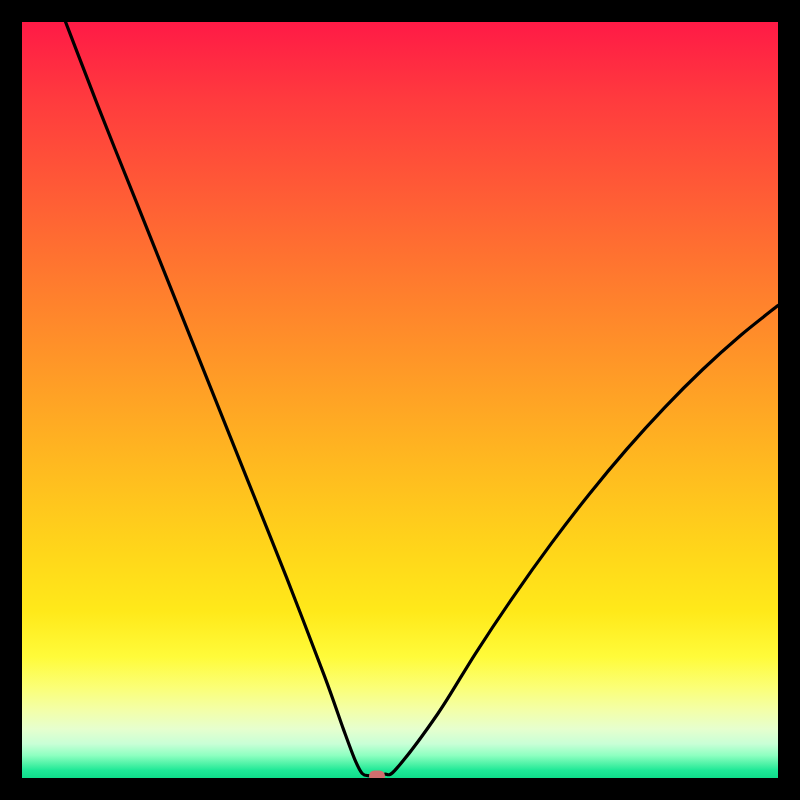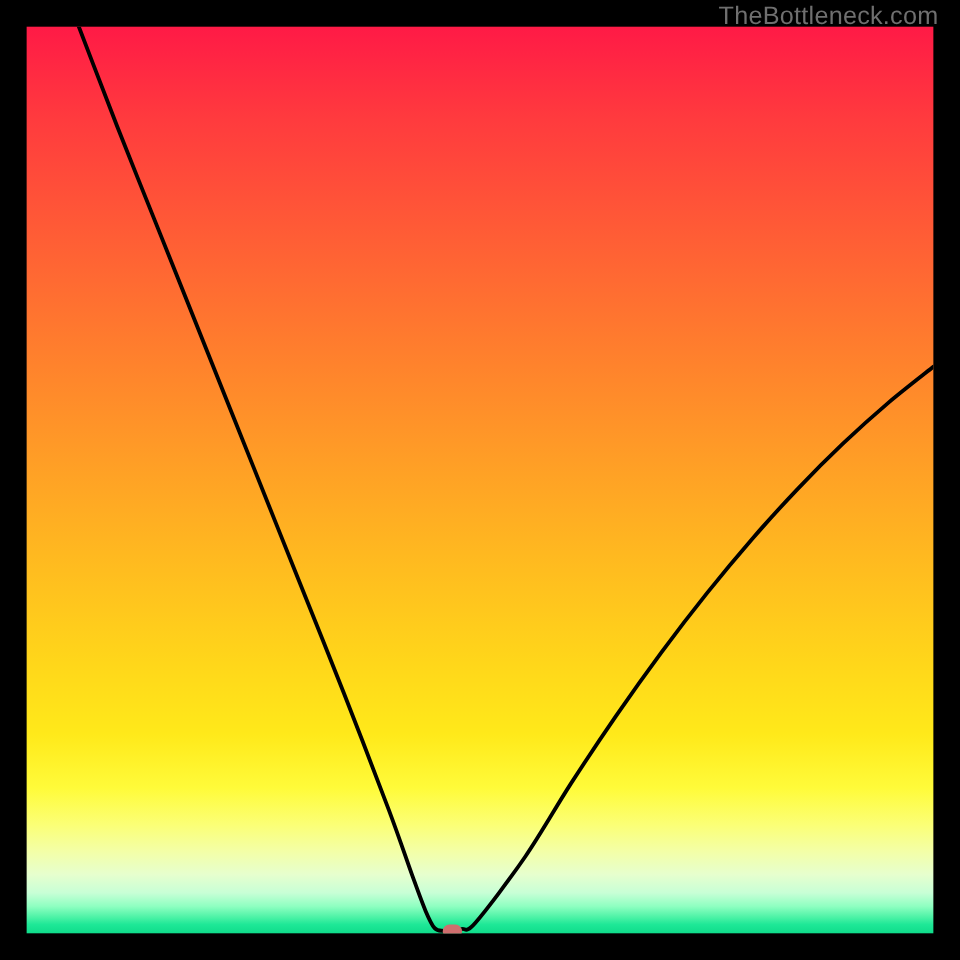--- a/index.html
+++ b/index.html
@@ -69,21 +69,20 @@
     height: 11px;
     border-radius: 6px;
     background: #cf6e6e;
     transform: translate(-50%, -50%);
   }
 </style>
 </head>
 <body>
 
 <div class="frame">
-  <div class="watermark">TheBottleneck.com</div>
   <div class="plot-area">
     <div class="gradient"></div>
     <svg class="curve" viewBox="0 0 756 756" preserveAspectRatio="none">
       <path id="curve-path" d="M 0 -113.39999999999998 C 6.048000000000001 -97.67519999999998, 25.704 -46.569599999999994, 37.800000000000004 -15.120000000000005 C 49.89600000000001 16.32959999999999, 63.504000000000005 52.315199999999976, 75.60000000000001 83.15999999999997 C 87.69600000000001 114.00479999999996, 101.30399999999999 147.41999999999996, 113.39999999999999 177.65999999999997 C 125.496 207.89999999999998, 139.104 241.91999999999996, 151.20000000000002 272.15999999999997 C 163.29600000000002 302.4, 176.904 336.41999999999996, 189 366.65999999999997 C 201.096 396.9, 214.70399999999998 430.91999999999996, 226.79999999999998 461.15999999999997 C 238.896 491.4, 252.50399999999996 524.8152, 264.59999999999997 555.66 C 276.69599999999997 586.5047999999999, 293.32800000000003 629.748, 302.40000000000003 653.94 C 311.47200000000004 678.1320000000001, 316.46160000000003 693.5544, 321.3 706.86 C 326.1384 720.1656, 329.616 729.96336, 332.64 737.1 C 335.664 744.2366400000001, 337.7808 748.8028800000001, 340.2 751.464 C 342.6192 754.12512, 345.3408 753.36912, 347.76 753.732 C 350.1792 754.09488, 352.9008 753.9739199999999, 355.32 753.732 C 357.7392 753.49008, 359.856 753.30864, 362.88 752.22 C 365.904 751.1313600000001, 365.7528 756.6048, 374.21999999999997 746.928 C 382.68719999999996 737.2512, 403.0992 710.24688, 415.8 691.74 C 428.5008 673.23312, 441.50399999999996 650.0088, 453.59999999999997 631.26 C 465.69599999999997 612.5112, 479.30400000000003 592.0992, 491.40000000000003 574.56 C 503.49600000000004 557.0207999999999, 517.1039999999999 537.9696, 529.1999999999999 521.64 C 541.2959999999999 505.3104, 554.904 487.62, 567 472.5 C 579.096 457.38, 592.7040000000001 441.05039999999997, 604.8000000000001 427.14 C 616.8960000000001 413.2296, 630.504 398.2608, 642.6 385.56 C 654.696 372.8592, 668.304 359.2512, 680.4 347.76 C 692.496 336.2688, 706.1039999999999 324.02160000000003, 718.1999999999999 313.74 C 730.2959999999999 303.4584, 749.952 288.3384, 756 283.5" fill="none" stroke="#000" stroke-width="3.2" stroke-linejoin="round" stroke-linecap="round"></path>
     </svg>
     <div id="marker" class="marker" style="left: 355.32px; top: 753.732px;"></div>
   </div>
 </div>
 
 </body></html>

